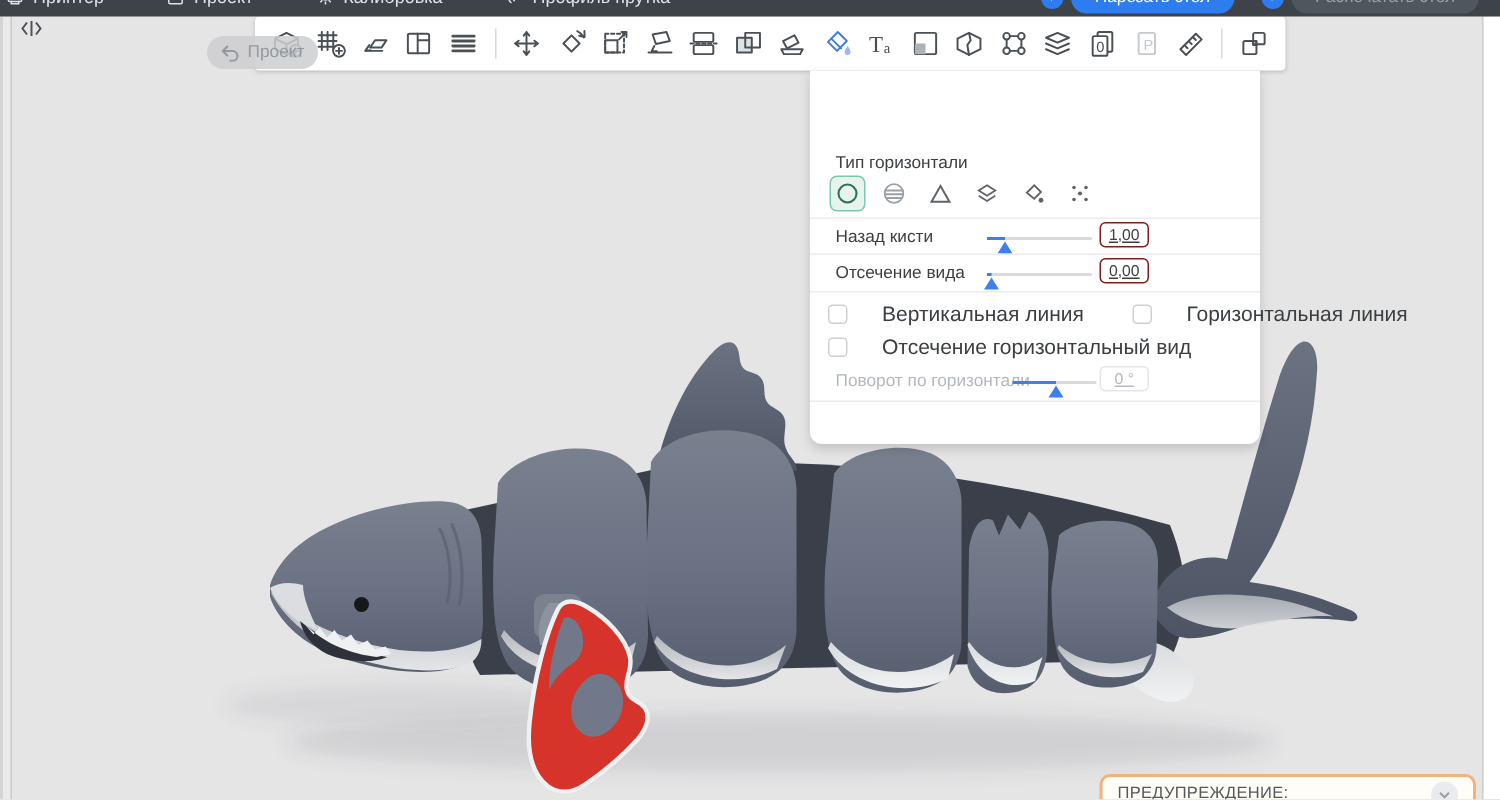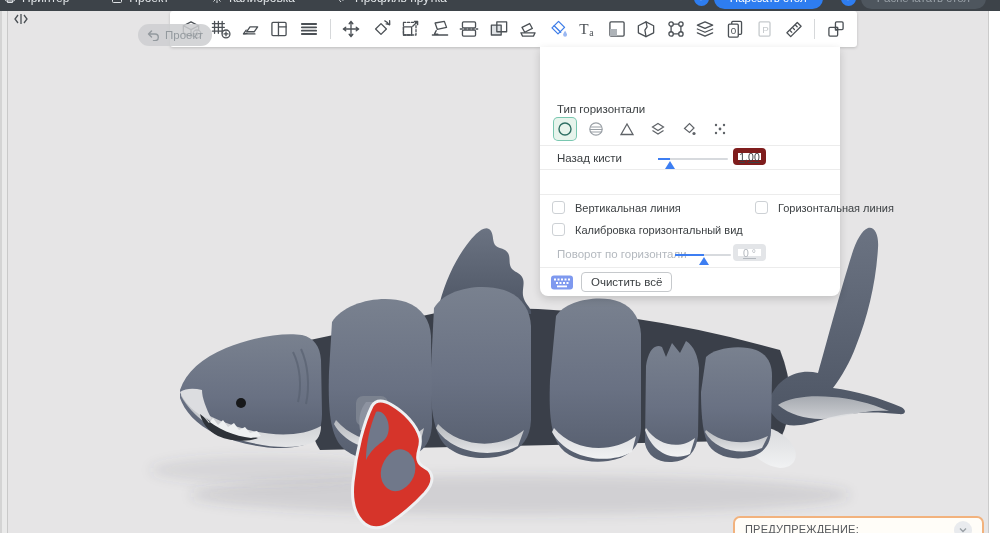--- a/index.html
+++ b/index.html
@@ -49,25 +49,25 @@
   .section-label { position:absolute; left:17px; top:56px; font-size:11.5px; color:#3c4043; }
   .tool-type-row { position:absolute; left:14px; top:71px; display:flex; align-items:center; gap:9px; }
   .tt-btn { width:22px; height:22px; display:flex; align-items:center; justify-content:center; border-radius:4px; cursor:pointer; }
   .tt-btn.selected { background:#e7f4ec; box-shadow:0 0 0 1px #79c7b0; }
   .divider { position:absolute; left:0; width:100%; height:1px; background:#ececec; }
   .slider-row { position:absolute; left:0; width:100%; height:24px; }
   .slider-row .lbl { position:absolute; left:17px; top:5px; font-size:11.5px; color:#3c4043; white-space:nowrap; }
   .track { position:absolute; top:11px; height:2px; background:#d7dade; border-radius:1px; }
   .track-fill { position:absolute; left:0; top:0; height:2px; background:#3d7ef2; }
   .handle { position:absolute; top:3px; width:0; height:0; border-left:5px solid transparent; border-right:5px solid transparent; border-bottom:8px solid #3d7ef2; transform:translateX(-5px); cursor:pointer; }
-  .val-box { position:absolute; left:193px; top:1px; width:33px; height:17px; border:5px solid #7f1d1d; border-radius:4px; background:#fff;
+  .val-box { position:absolute; left:193px; top:1px; width:33px; height:17px; border:1px solid #7f1d1d; border-radius:4px; background:#fff;
              font-size:10.5px; color:#3c4043; display:flex; align-items:center; justify-content:center;text-decoration:underline; }
   .row-disabled .lbl { color:#b3b8be; }
   .row-disabled .val-box { border-color:#e3e5e8; color:#b3b8be; }
-  .cb-row { position:absolute; display:flex; align-items:center; gap:10px; font-size:11px; color:#3c4043; white-space:nowrap; }
+  .cb-row { position:absolute; display:flex; align-items:center; gap:23px; font-size:14px; color:#3c4043; white-space:nowrap; }
   .checkbox { width:13px; height:13px; border:1px solid #cdd1d5; border-radius:3px; background:#fff; cursor:pointer; flex:0 0 auto; }
   .clear-row { position:absolute; left:10px; top:225px; display:flex; align-items:center; gap:7px; }
   .clear-btn { height:20px; padding:0 9px; border:1px solid #c6c9cc; border-radius:4px; background:#fff; font-size:11.5px; color:#3c4043;
                display:flex; align-items:center; cursor:pointer; }
 
   
   .warning { position:absolute; left:733px; top:516px; width:251px; height:26px; background:#fffdf8; border:2px solid #f2b27d;
              border-radius:7px 7px 0 0; z-index:6; display:flex; align-items:center; }
   .warning-title { margin-left:10px; font-size:11px; color:#55585c; letter-spacing:.2px; }
   .warn-chev { position:absolute; right:10px; top:3px; width:18px; height:18px; border-radius:50%; background:#e9ebee; display:flex; align-items:center; justify-content:center; cursor:pointer; }
@@ -412,65 +412,55 @@
       <span class="lbl">Назад кисти</span>
       <div class="track" style="left:118px; width:70px;">
         <div class="track-fill" style="width: 17%;"></div>
         <div class="handle" style="left: 17%;"></div>
       </div>
       <div class="val-box">1,00</div>
     </div>
 
     <div class="divider" style="top:122px;"></div>
 
+    <div class="slider-row" style="top:124px;">
+      <span class="lbl">Отсечение вида</span>
+      <div class="track" style="left:118px; width:70px;">
+        <div class="track-fill" style="width: 4%;"></div>
+        <div class="handle" style="left: 4%;"></div>
+      </div>
+      <div class="val-box">0,00</div>
+    </div>
 
     <div class="divider" style="top:147px;"></div>
 
     <div class="cb-row" style="left:12px; top:154px;">
       <span class="checkbox"></span>
       <span>Вертикальная линия</span>
     </div>
     <div class="cb-row" style="left:178px; top:154px;margin-left:37px;">
       <span class="checkbox"></span>
       <span>Горизонтальная линия</span>
     </div>
     <div class="cb-row" style="left:12px; top:176px;">
       <span class="checkbox"></span>
-      <span>Калибровка горизонтальный вид</span>
+      <span>Отсечение горизонтальный вид</span>
     </div>
 
     <div class="slider-row row-disabled" style="top:196px;">
       <span class="lbl">Поворот по горизонтали</span>
       <div class="track" style="left:135px; width:56px;">
         <div class="track-fill" style="width: 51%;"></div>
         <div class="handle" style="left: 51%;"></div>
       </div>
       <div class="val-box">0 °</div>
     </div>
 
     <div class="divider" style="top:220px;"></div>
 
-    <div class="clear-row">
-      <svg width="24" height="17" viewBox="0 0 24 17">
-          <rect x="1" y="1.5" width="22" height="14" rx="3" fill="#7e99ef"></rect>
-          <g fill="#fff">
-            <rect x="4" y="4.5" width="2" height="2"></rect>
-            <rect x="7.5" y="4.5" width="2" height="2"></rect>
-            <rect x="11" y="4.5" width="2" height="2"></rect>
-            <rect x="14.5" y="4.5" width="2" height="2"></rect>
-            <rect x="18" y="4.5" width="2" height="2"></rect>
-            <rect x="6" y="8" width="2" height="2"></rect>
-            <rect x="9.5" y="8" width="2" height="2"></rect>
-            <rect x="13" y="8" width="2" height="2"></rect>
-            <rect x="16.5" y="8" width="2" height="2"></rect>
-            <rect x="7" y="11.5" width="10" height="1.8"></rect>
-          </g>
-        </svg>
-      <div class="clear-btn">Очистить всё</div>
-    </div>
   </div>
 
   <div class="warning">
     <span class="warning-title">ПРЕДУПРЕЖДЕНИЕ:</span>
     <span class="warn-chev">
       <svg width="10" height="10" viewBox="0 0 10 10" fill="none" stroke="#9aa0a6" stroke-width="1.4">
           <path d="M2 3.5 5 6.5 8 3.5"></path>
         </svg>
     </span>
   </div>

